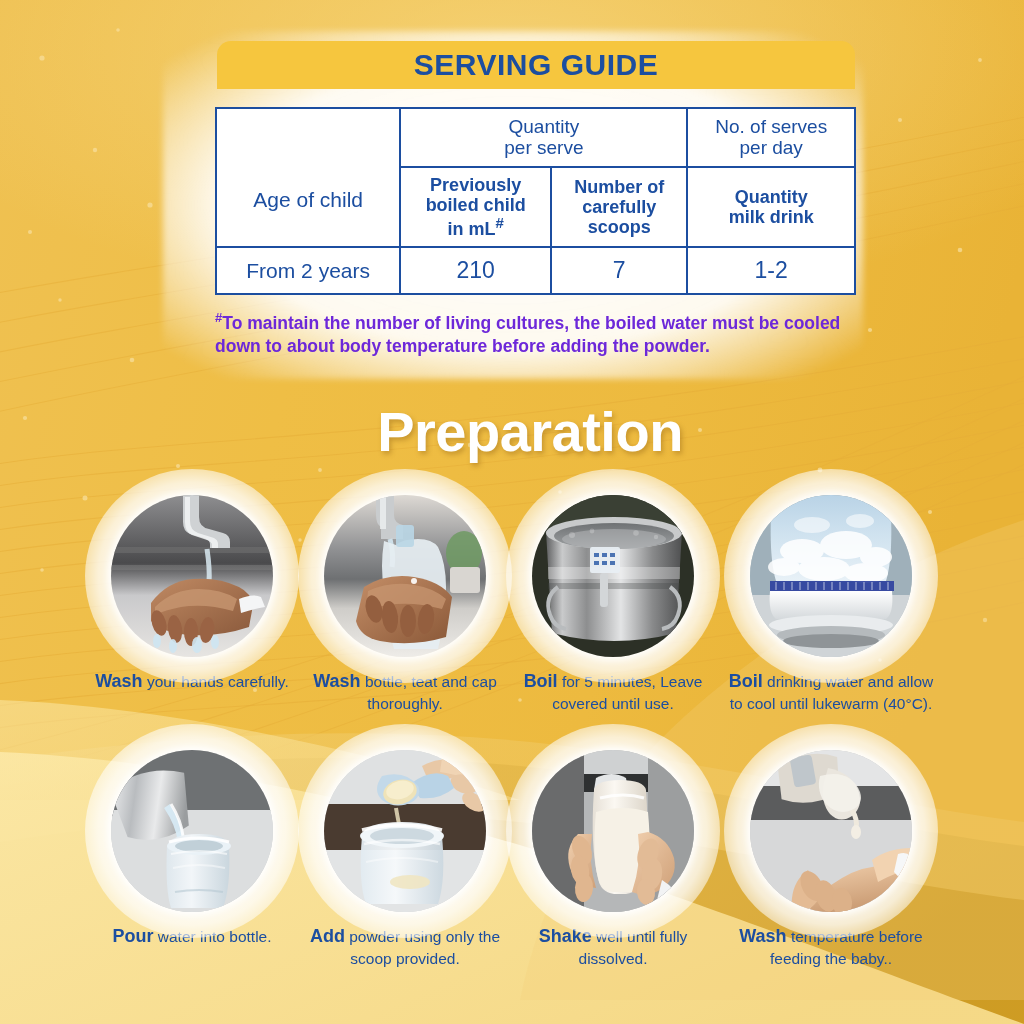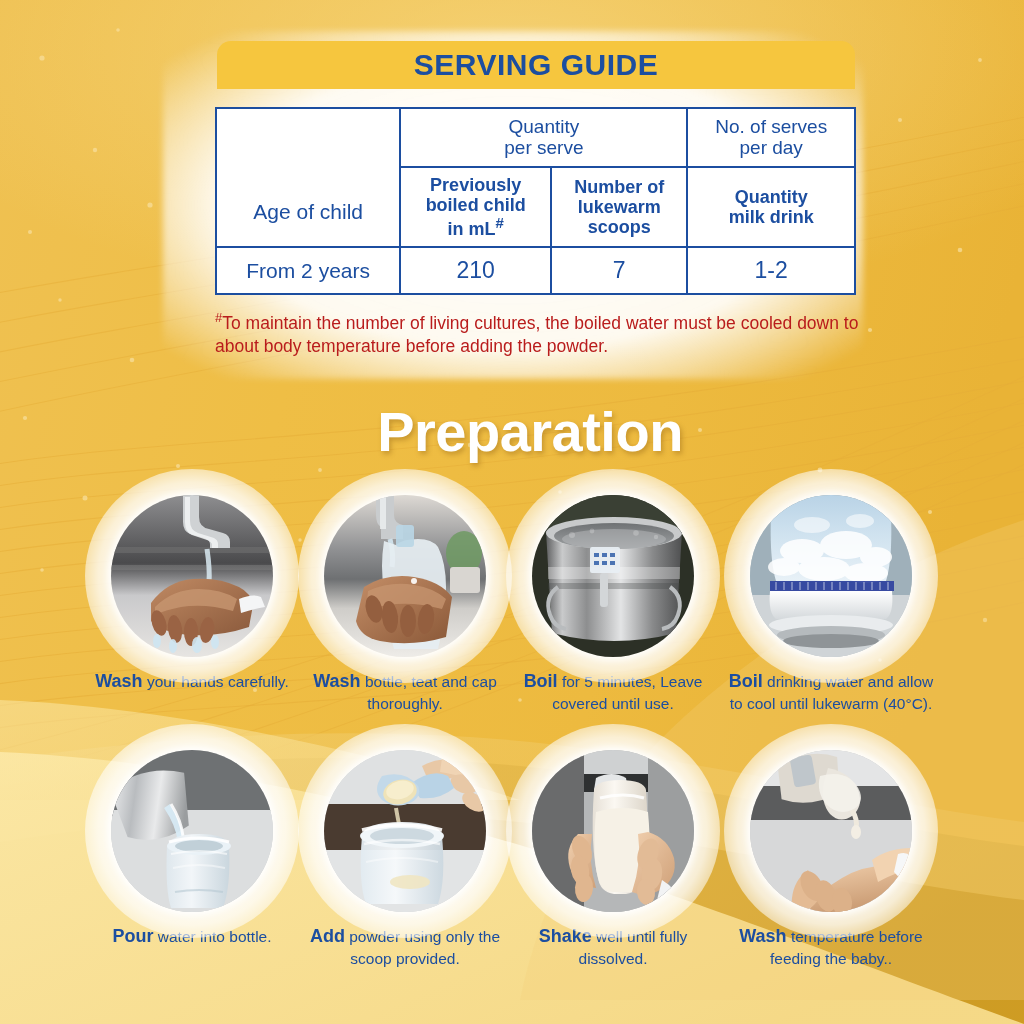--- a/index.html
+++ b/index.html
@@ -45,21 +45,21 @@
     vertical-align:middle; font-family:"Liberation Sans", sans-serif;
   }
   .h-light{ font-size:19px; line-height:1.12; font-weight:normal; padding:7px 2px; }
   .h-bold{ font-size:18px; font-weight:bold; line-height:1.12; padding:7px 2px; }
   .age-cell{ font-size:21px; font-weight:normal; padding:10px 2px; }
   .v-row td{ font-size:22px; padding:9px 2px; }
   .v-row td.first{ font-size:21px;margin-top:46px; }
   .v-row td.num{ font-weight:normal; font-size:23px; }
   .footnote{
     position:absolute; left:30px; top:268px; width:645px;
-    color:#b91c1c; font-size:17.5px; font-weight:normal; line-height:1.32;
+    color:#6d28d9; font-size:17.5px; font-weight:bold; line-height:1.32;
     font-family:"Liberation Sans", sans-serif;
   }
   .footnote sup{ font-size:13px; vertical-align:super; }
 
   
   .prep-title{
     position:absolute; left:0; right:0; top:399px; text-align:center; z-index:3;
     color:#ffffff; font-size:56px; font-weight:bold; letter-spacing:-0.5px;
     text-shadow:2px 3px 5px rgba(150,105,25,0.45);
     font-family:"Liberation Sans", sans-serif;
@@ -198,41 +198,41 @@
 <div class="panel-wrap">
   <div class="panel-glow"></div>
   <div class="panel">
     <div class="banner">
       <span class="banner-title">SERVING GUIDE</span>
     </div>
 
     <table class="sg-table">
       <tbody>
           <tr>
-        <td class="age-cell" rowspan="2" style="vertical-align: bottom; padding-bottom: 22px;">
+        <td class="age-cell" rowspan="2" style="vertical-align: bottom; padding-bottom: 34px;">
               <div>Age of child</div>
             </td>
         <td class="h-light" colspan="2">
           <div>Quantity</div>
           <div>per serve</div>
         </td>
         <td class="h-light">
           <div>No. of serves</div>
           <div>per day</div>
         </td>
       </tr>
       <tr>
         <td class="h-bold">
           <div>Previously</div>
           <div>boiled child</div>
           <div><span>in mL</span><sup>#</sup></div>
         </td>
         <td class="h-bold">
           <div>Number of</div>
-          <div>lukewarm</div>
+          <div>carefully</div>
           <div>scoops</div>
         </td>
         <td class="h-bold">
           <div>Quantity</div>
           <div>milk drink</div>
         </td>
       </tr>
       <tr class="v-row">
         <td class="first">From 2 years</td>
         <td class="num">210</td>

